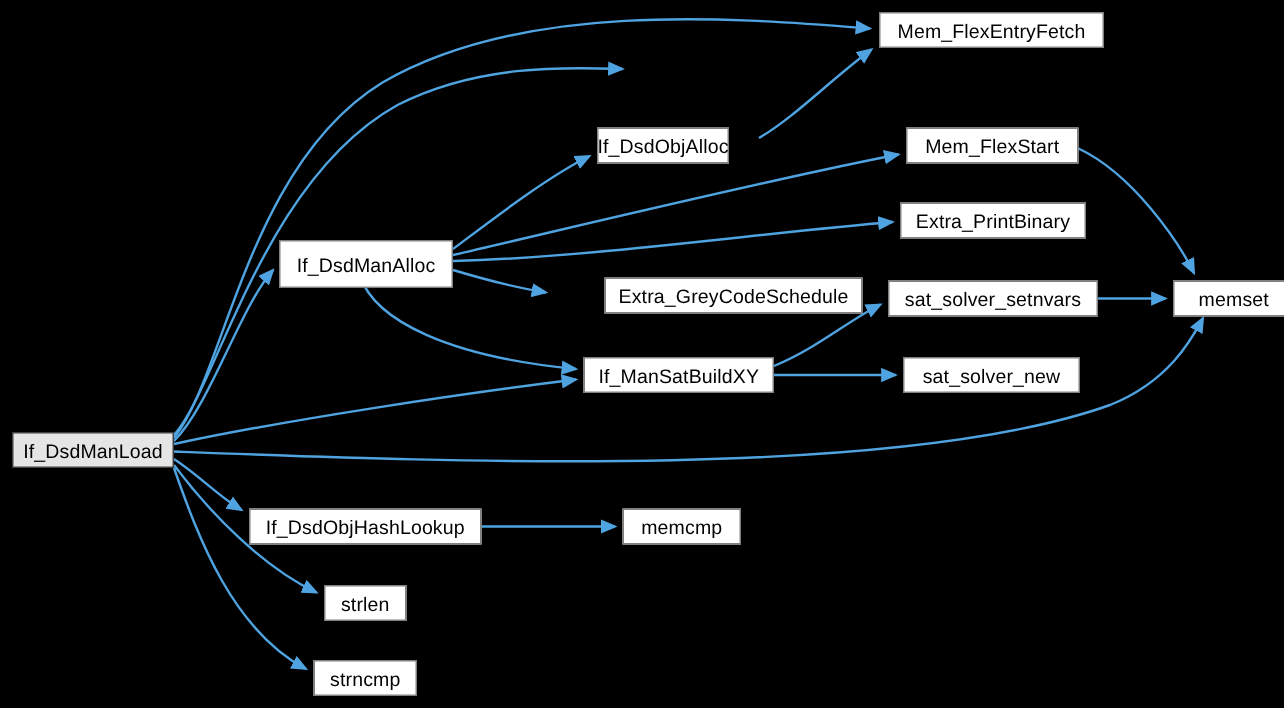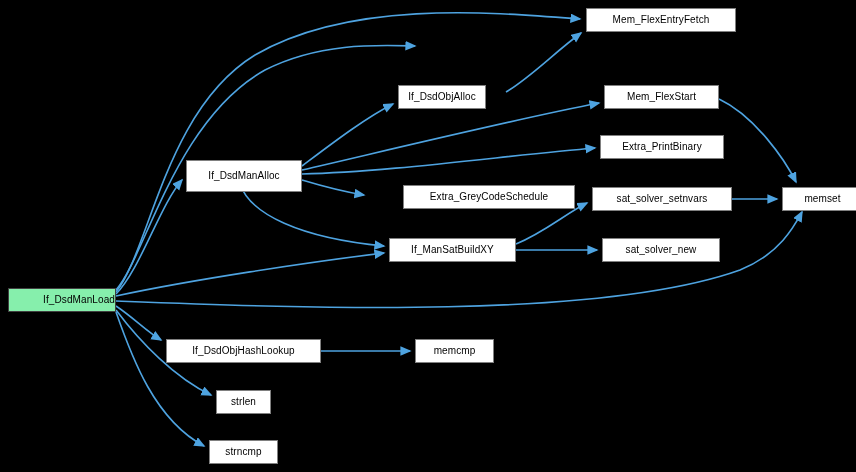--- a/index.html
+++ b/index.html
@@ -22,32 +22,31 @@
     width: 856px;
     height: 472px;
     pointer-events: none;
   }
   .node {
     position: absolute;
     box-sizing: border-box;
     background: #ffffff;
     border: 1px solid #808080;
     color: #000000;
-    font-size: 10px;
+    font-size: 13px;
     line-height: 1;
     display: flex;
     align-items: center;
     justify-content: center;
     white-space: nowrap;
     letter-spacing: 0.1px;
   }
   .node.root {
-    background: #86efac;
+    background: #e5e5e5;
     border-color: #404040;
-    justify-content: flex-end;
   }
 </style>
 </head>
 <body>
 
 <div id="canvas">
 
   <svg class="edges" viewBox="0 0 856 472">
     <defs>
       <marker id="arrow" markerWidth="7" markerHeight="7" refX="6" refY="3" orient="auto" markerUnits="strokeWidth">

